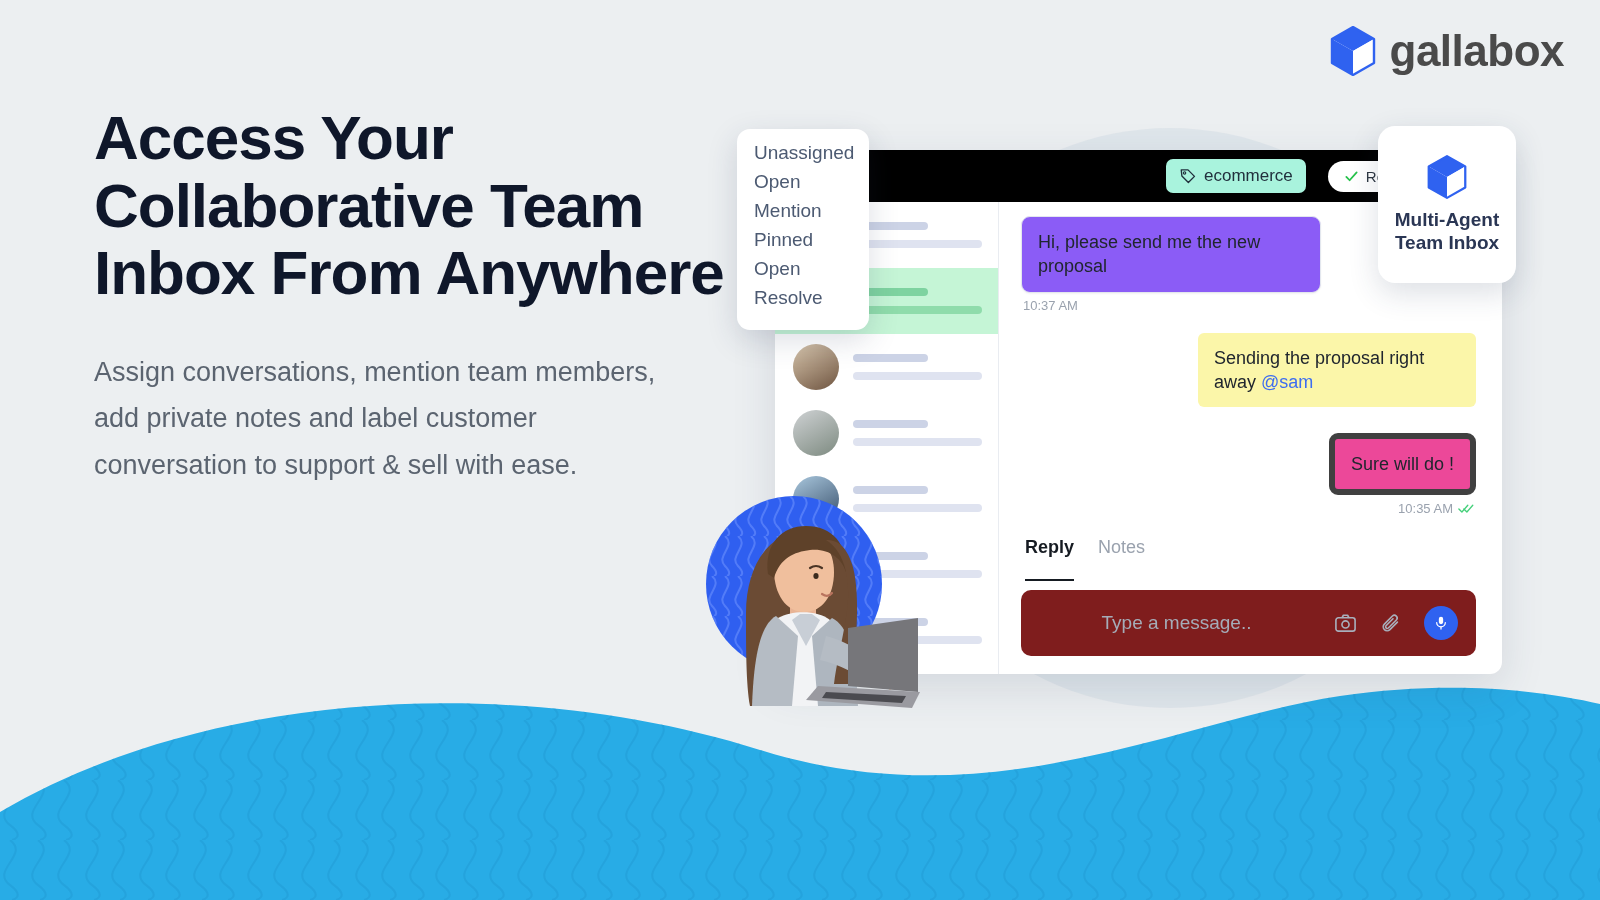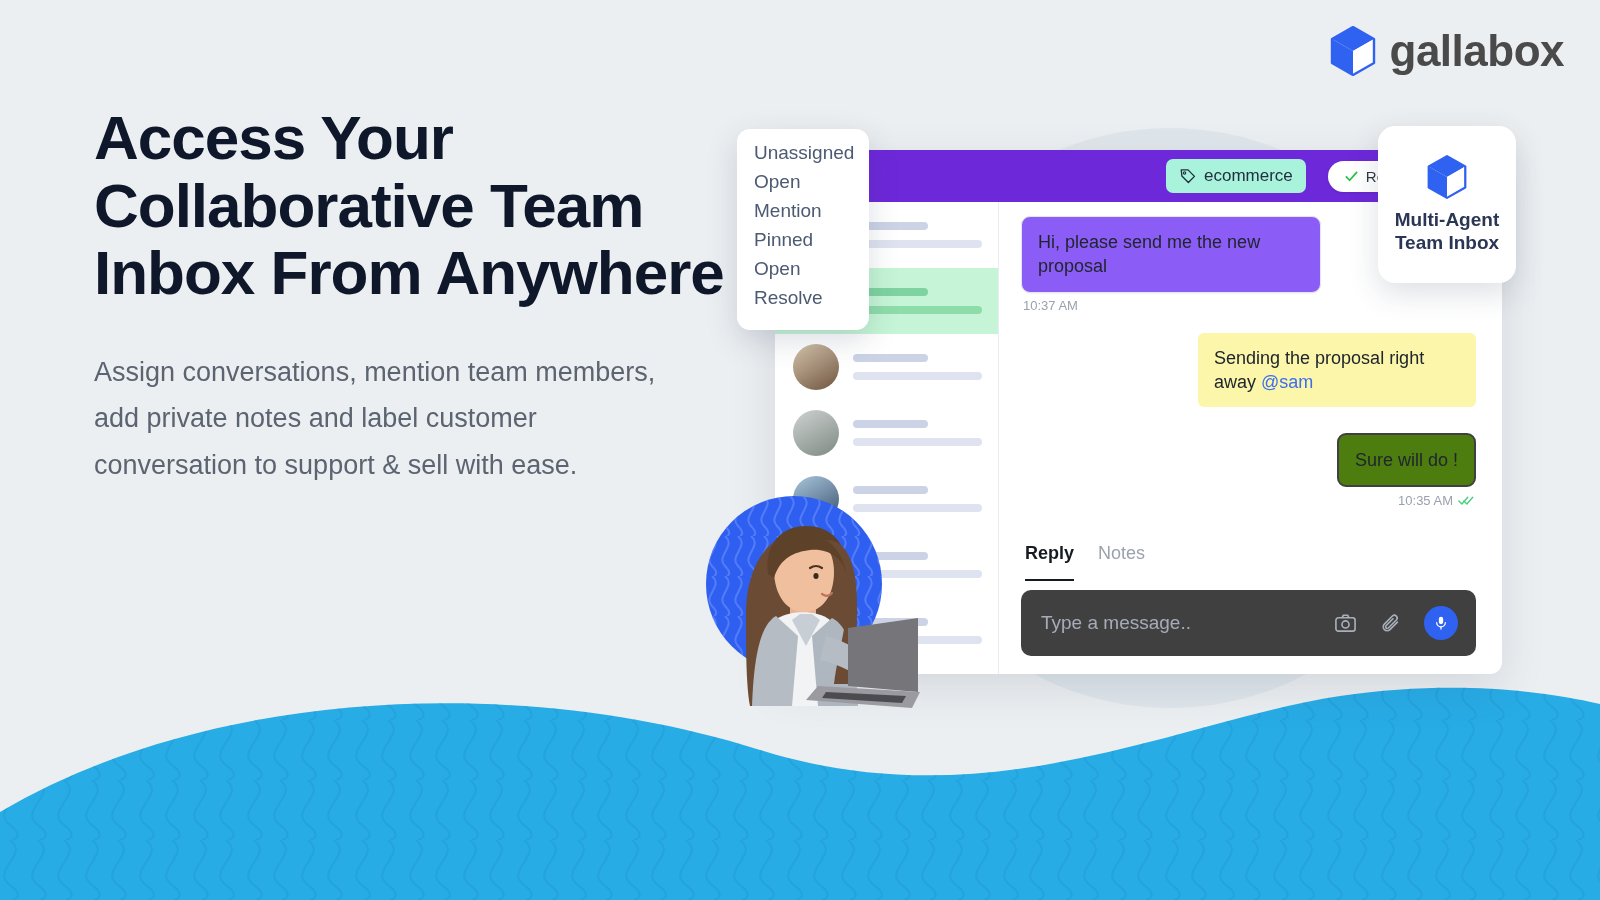--- a/index.html
+++ b/index.html
@@ -93,21 +93,21 @@
     background: #ffffff;
     border-radius: 12px;
     box-shadow: 0 14px 44px rgba(45,60,95,.13);
     z-index: 5;
     display: flex;
     flex-direction: column;
     overflow: hidden;
   }
   .mock-topbar {
     height: 52px;
-    background: #6d28d9;
+    background: #000000;
     display: flex;
     align-items: center;
     justify-content: flex-end;
     padding-right: 14px;
     gap: 22px;
     flex: none;
   }
   .tag-chip {
     display: flex;
     align-items: center;
@@ -216,58 +216,59 @@
     border: 1px solid #e3e7ee;
     box-shadow: 0 1px 2px rgba(0,0,0,.05);
   }
   .bubble.note {
     background: #fbf6a9;
     border-radius: 6px;
     max-width: 278px;
   }
   .bubble.note .mention { color: #3d6df0; }
   .bubble.reply {
-    background: #4d7c0f;
-    border: 2px solid #404040;
+    background: #ec4899;
+    border: 6px solid #404040;
     border-radius: 9px;
     max-width: 180px;
   }
 
   .ts {
     font-size: 13px;
     color: #9aa2ae;
     margin: 5px 0 20px 2px;
   }
   .ts.right {
     text-align: right;
     margin: 6px 2px 0 0;
     display: flex; justify-content: flex-end; align-items: center; gap: 5px;
   }
 
   
   .tabs { display: flex; gap: 24px; margin: 0 0 0 4px; }
   .tab {
     font-size: 18px;
-    padding-bottom: 15px;
+    padding-bottom: 21px;
     color: #9aa2ae;
   }
   .tab.active {
     color: #161b22;
     font-weight: 700;
     border-bottom: 2.5px solid #161b22;
   }
   .composer {
     margin-top: 9px;
-    background: #404040;
+    background: #7f1d1d;
     border-radius: 10px;
     height: 66px;
     display: flex;
     align-items: center;
     padding: 0 18px 0 20px;
     gap: 22px;
+    text-align: center;
   }
   .composer-ph { flex: 1; font-size: 19px; color: #a5acb8; }
   .mic-btn {
     width: 34px; height: 34px; border-radius: 50%;
     background: #2f62f0;
     display: flex; align-items: center; justify-content: center;
     flex: none;
   }
 
   

